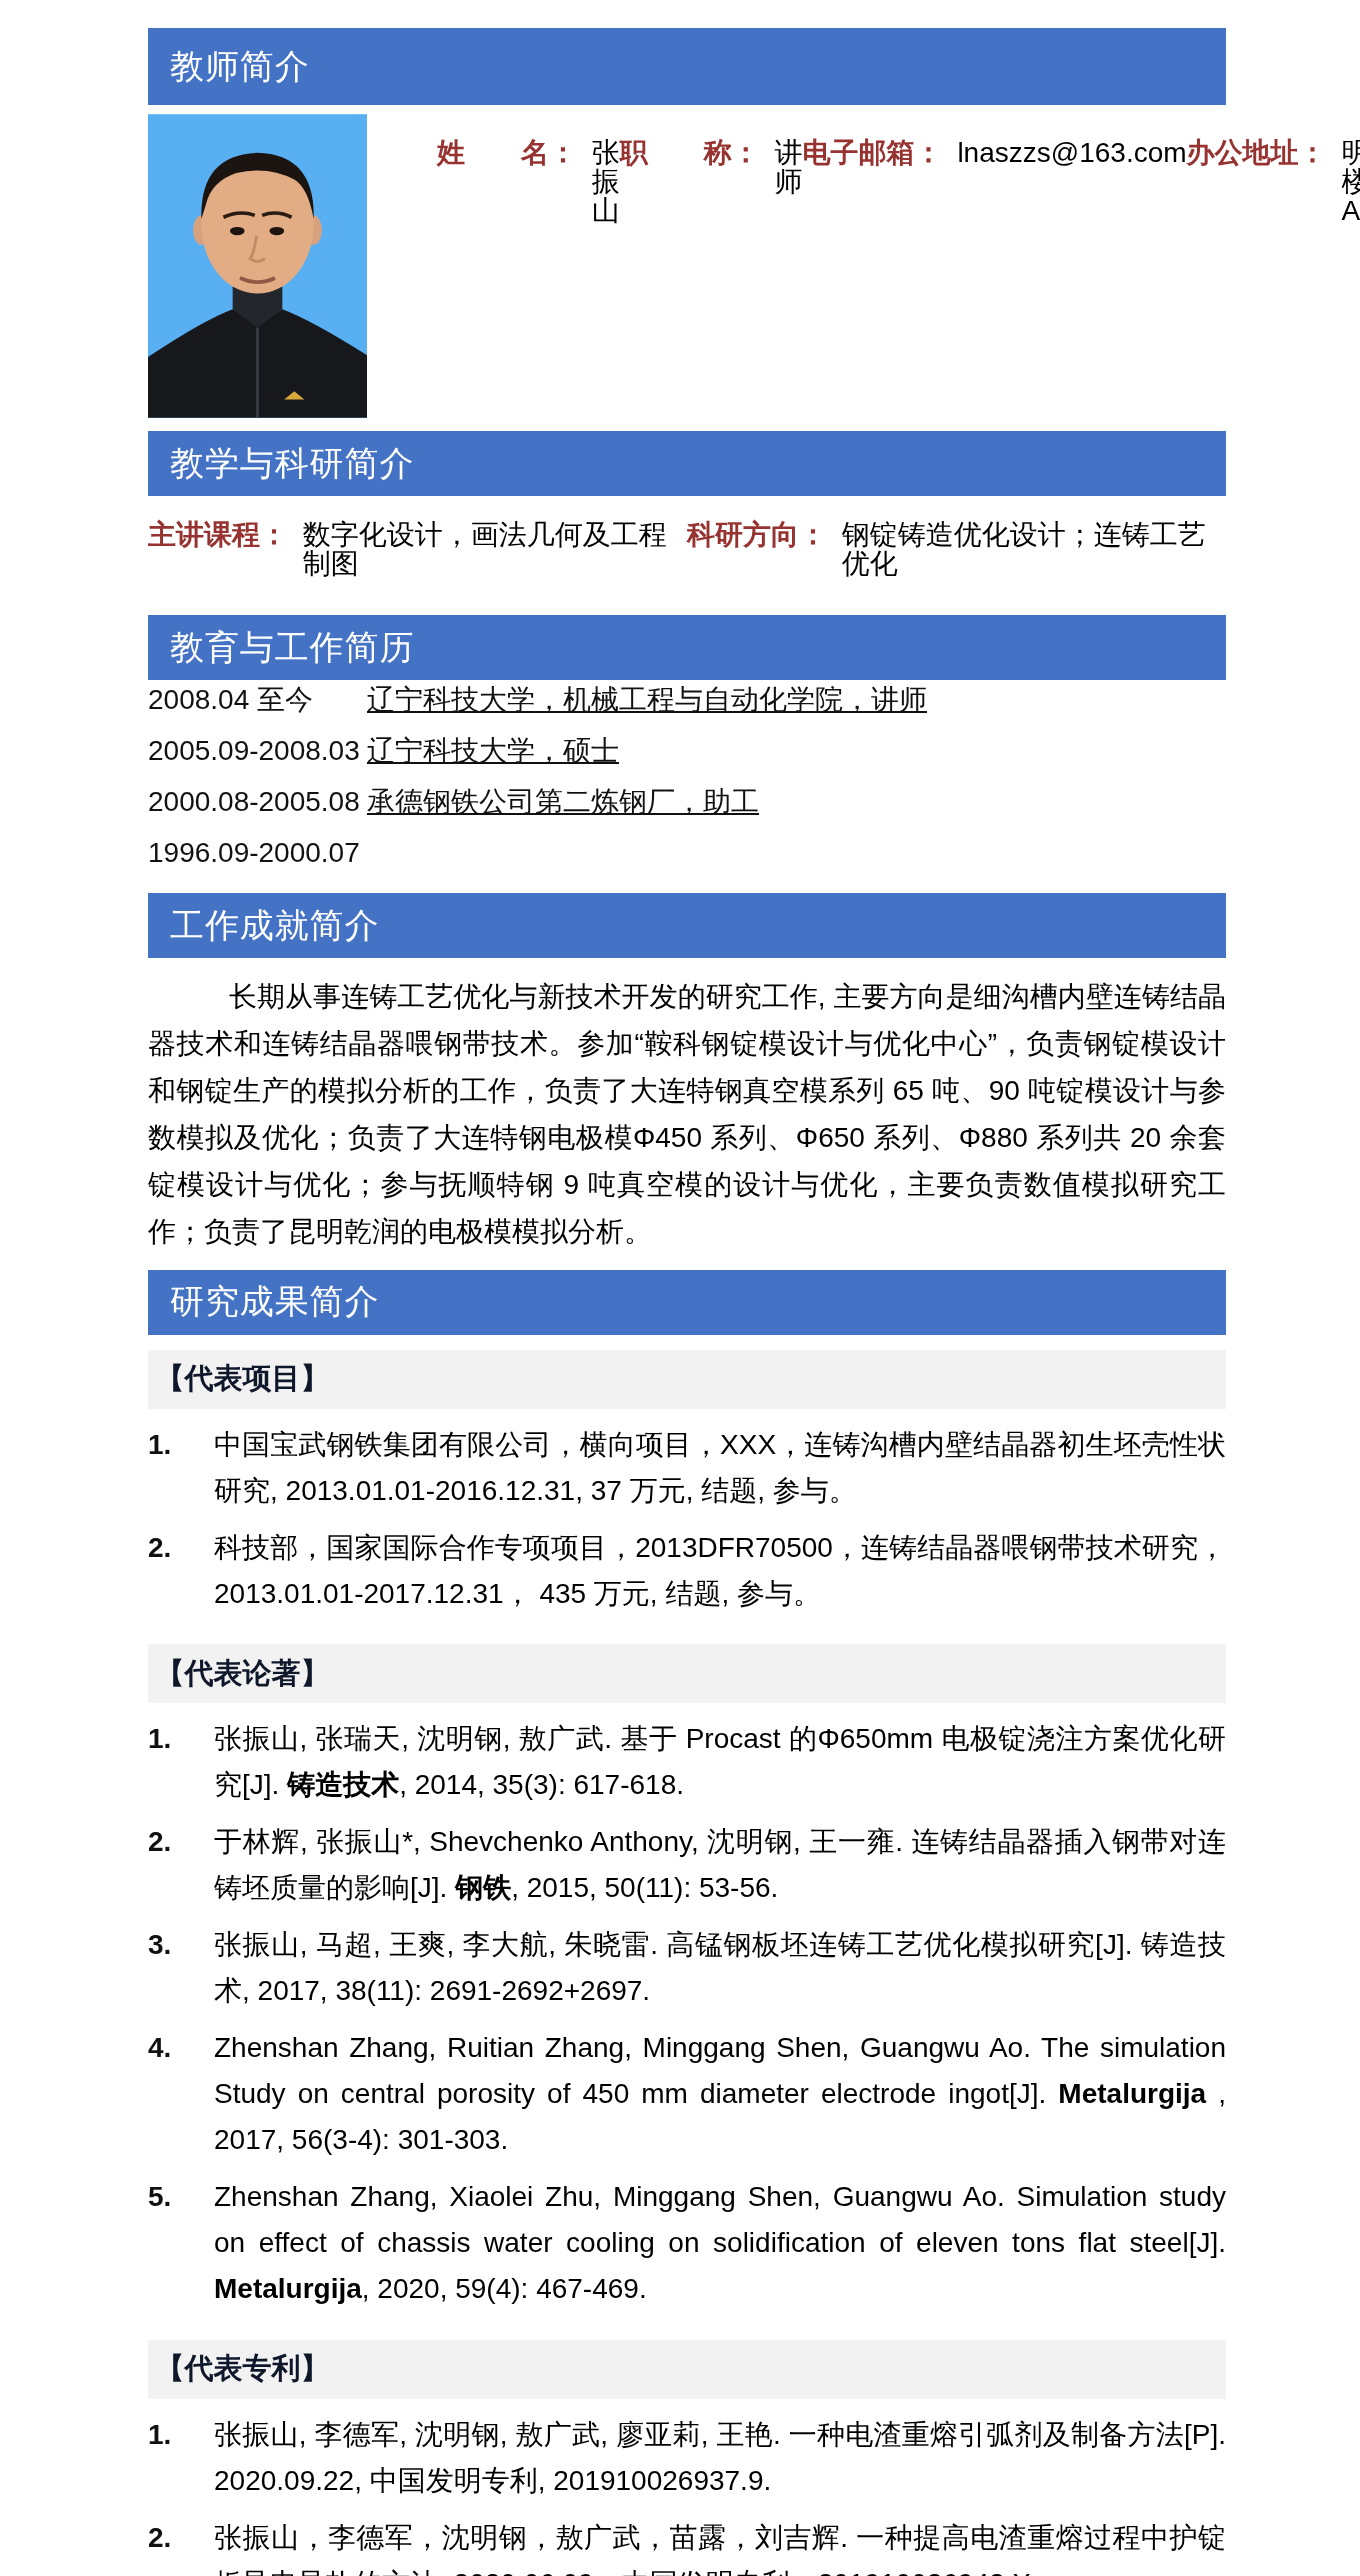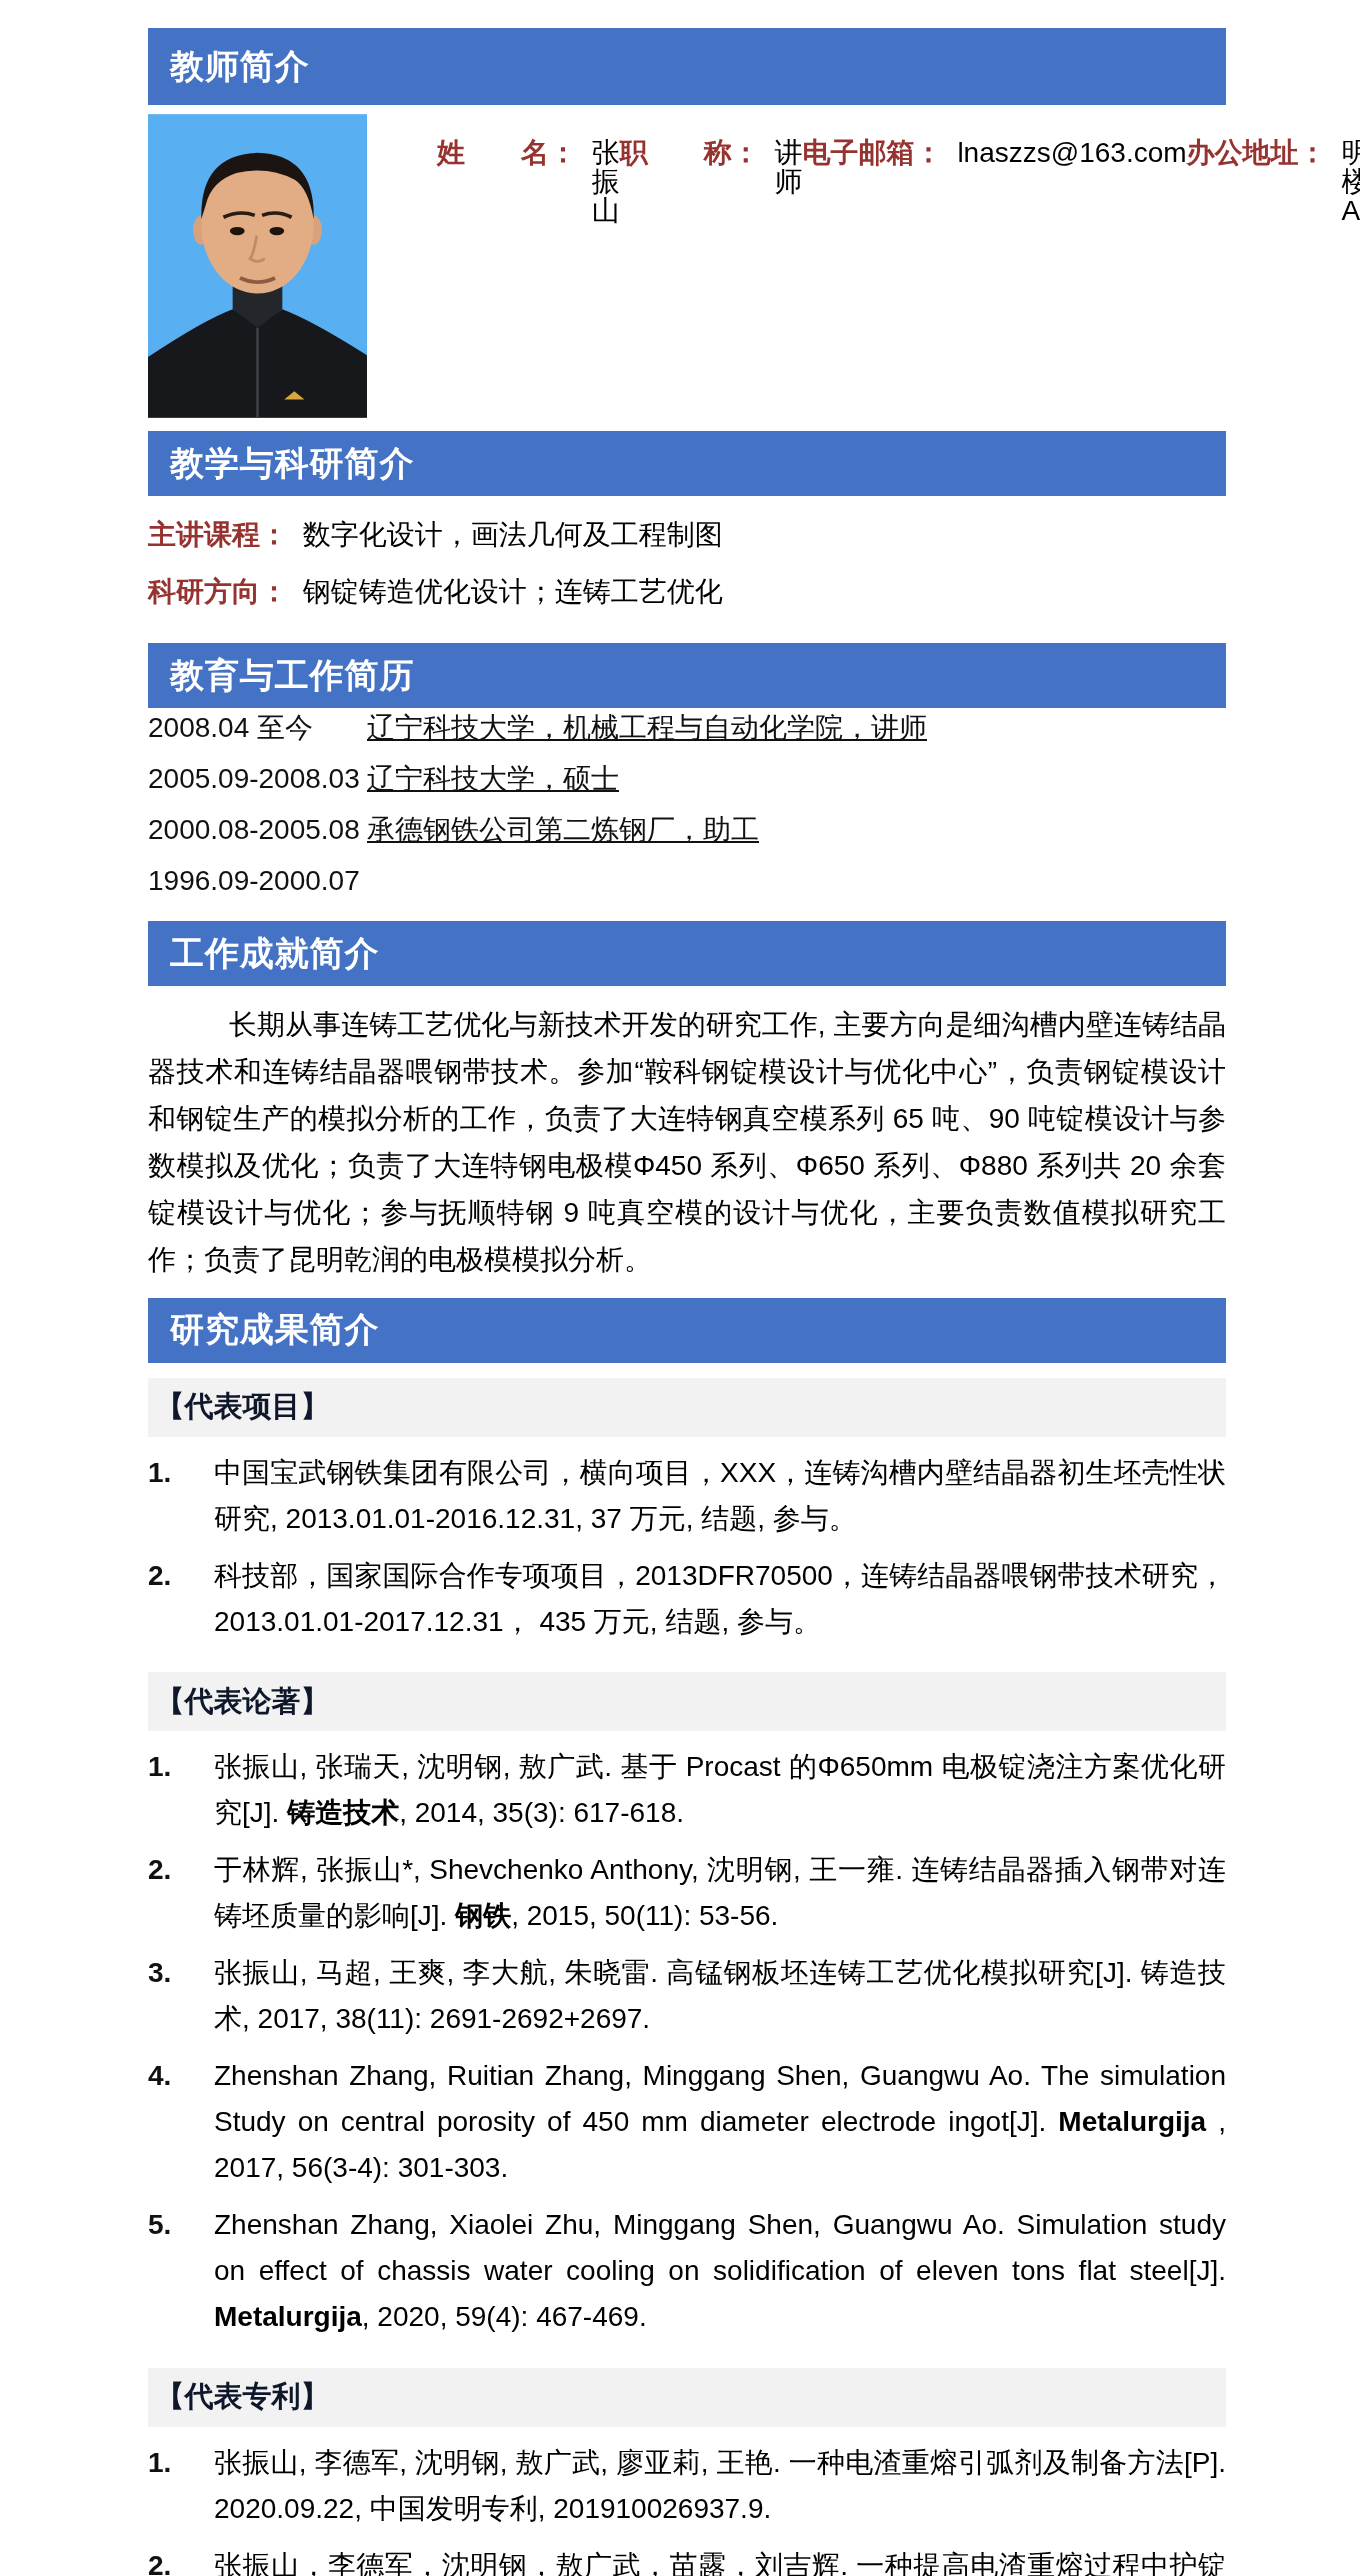--- a/index.html
+++ b/index.html
@@ -1,32 +1,32 @@
 <!DOCTYPE html>
 <html style="font-size:14.8px"><head>
 <meta charset="utf-8">
 <style>
   html,body{margin:0;padding:0;background:#ffffff;}
   body{width:1361px;font-family:"Liberation Sans","DejaVu Sans",sans-serif;color:#111;}
   .page{padding:28px 135px 74px 148px;}
 
   .bar{background:#4472C4;height:65px;display:flex;align-items:center;padding-left:22px;margin-top:13px;}
   .bar-first{height:77px;margin-top:0;}
-  .bar .bar-title{color:#ffffff;font-weight:bold;font-size:34px;letter-spacing:0.9px;}
+  .bar .bar-title{color:#ffffff;font-weight:normal;font-size:34px;letter-spacing:0.9px;}
 
   .profile-row{display:flex;margin-top:9.2px;}
   .photo{width:219px;height:304px;flex:none;}
   .photo svg{display:block;width:100%;height:100%;}
   .profile-fields{padding:24px 0 0 70px;display:flex;row-gap:34px;}
 
   .field-row{display:flex;align-items:baseline;font-size:28px;line-height:29px;}
   .field-label{color:#963330;font-weight:bold;white-space:pre;}
   .field-value{margin-left:14.8px;color:#000;}
 
-  .kv-block{padding:24px 0 24px;display:flex;flex-direction:column;row-gap:28px;}
+  .kv-block{padding:24px 0 24px;display:flex;flex-direction:row;row-gap:28px;}
 
   .edu-block{padding:5px 0 13px;display:flex;flex-direction:column;row-gap:22px;font-size:28px;line-height:29px;}
   .edu-row{display:flex;}
   .edu-period{width:219px;flex:none;}
   .edu-desc{flex:1;text-decoration:underline;}
 
   .para{margin:14.8px 0 14.8px;font-size:28px;line-height:47px;text-align:justify;text-indent:81px;color:#000;}
 
   .band{background:#F2F2F2;height:59px;display:flex;align-items:center;padding-left:7.4px;margin-top:14.8px;}
   .band-title{color:#0f172a;font-weight:bold;font-size:29px;}

